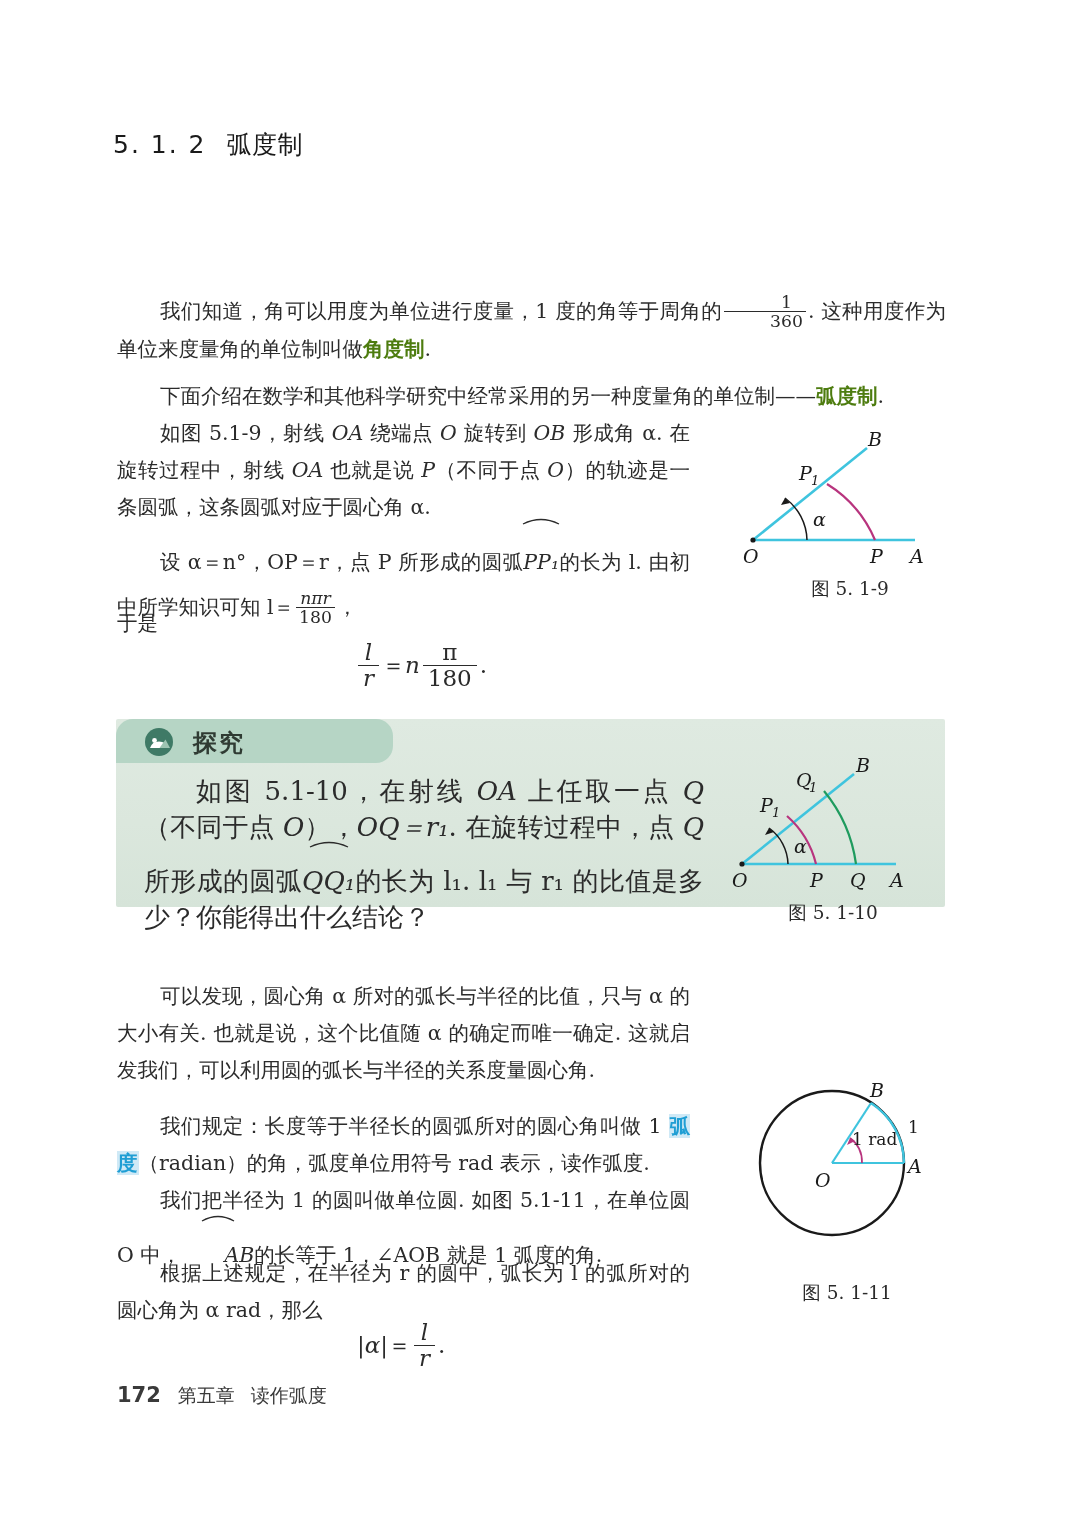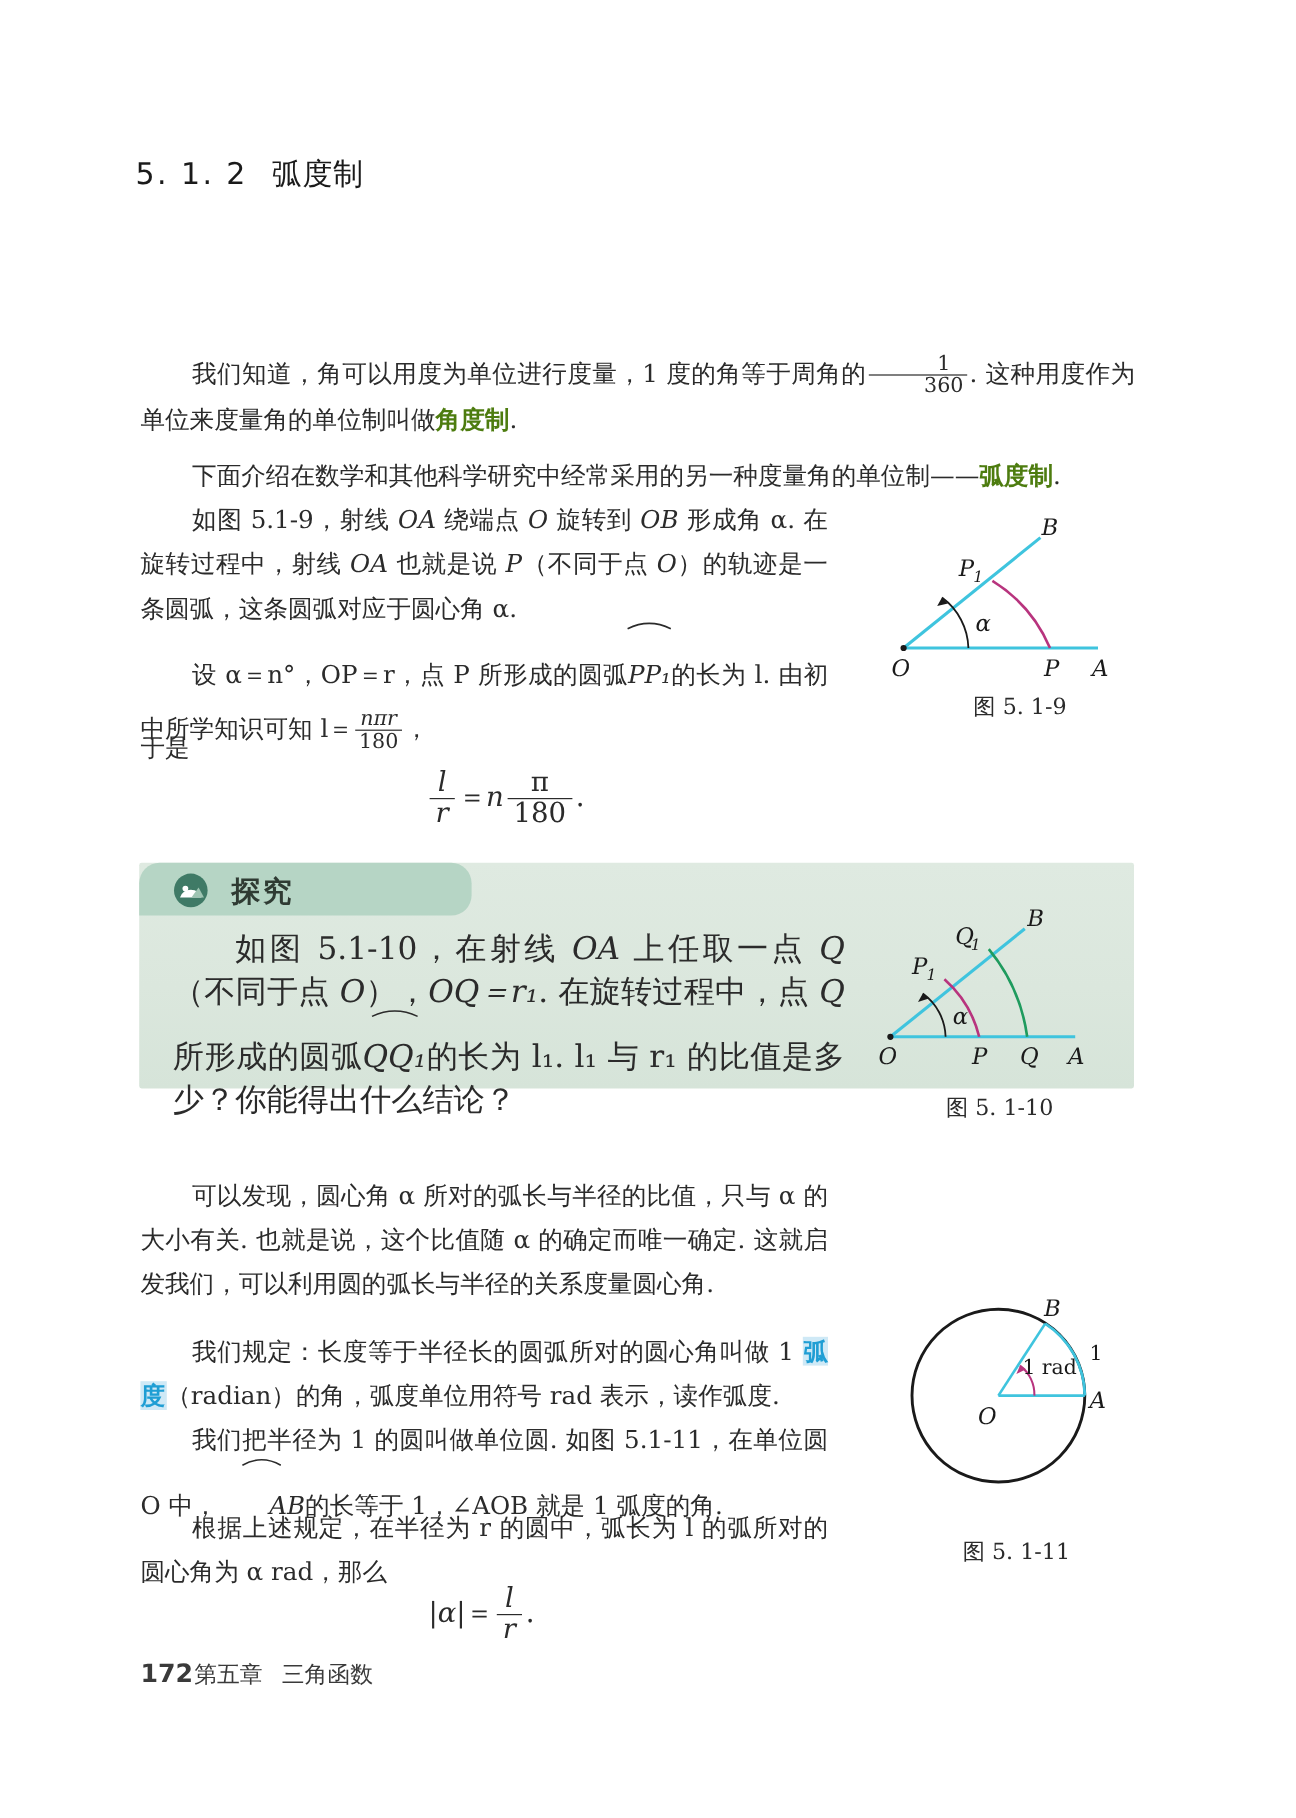--- a/index.html
+++ b/index.html
@@ -167,21 +167,21 @@
   
   .footer {
     position: absolute;
     left: 117px;
     top: 1383px;
     font-family: "DejaVu Sans", "Liberation Sans", sans-serif;
     font-size: 19px;
     color: #3a3a3a;
     white-space: nowrap;
   }
-  .footer .pageno { font-weight: bold; font-size: 21px; margin-right: 1px; }
+  .footer .pageno { font-weight: bold; font-size: 21px; margin-right: 17px; }
   .footer .chap { margin-right: 16px; }
 
   .mathlbl {
     font-family: "DejaVu Serif", "Liberation Serif", serif;
     font-style: italic;
     font-size: 19px;
     fill: #1a1a1a;
   }
   .mathlbl-up {
     font-family: "DejaVu Serif", "Liberation Serif", serif;
@@ -288,21 +288,21 @@
         <text x="162" y="133" class="mathlbl">A</text>
         <text x="128" y="18" class="mathlbl">B</text>
         <text x="82" y="133" class="mathlbl">P</text>
         <text x="122" y="133" class="mathlbl">Q</text>
         <text x="32" y="58" class="mathlbl">P</text>
         <text x="44" y="63" class="sublbl">1</text>
         <text x="68" y="33" class="mathlbl">Q</text>
         <text x="81" y="38" class="sublbl">1</text>
         <text x="66" y="99" class="mathlbl">α</text>
       </svg>
-      <div class="figcaption" style="margin-top:12px;">图 5. 1-10</div>
+      <div class="figcaption" style="margin-top:2px;">图 5. 1-10</div>
     </div>
   </div>
 
   <div class="body-col p-indent" style="left:117px; top:978px; width:573px;">可以发现，圆心角 α 所对的弧长与半径的比值，只与 α 的大小有关. 也就是说，这个比值随 α 的确定而唯一确定. 这就启发我们，可以利用圆的弧长与半径的关系度量圆心角.</div>
 
   <div class="body-col p-indent" style="left:117px; top:1108px; width:573px;">
     <span>我们规定：长度等于半径长的圆弧所对的圆心角叫做 1 </span><span class="hl-box">弧度</span><span>（radian）的角，弧度单位用符号 rad 表示，读作弧度.</span>
   </div>
 
   <div class="body-col p-indent" style="left:117px; top:1182px; width:573px;">
@@ -334,16 +334,16 @@
       <text x="85" y="112" class="mathlbl">O</text>
       <text x="178" y="98" class="mathlbl">A</text>
       <text x="140" y="22" class="mathlbl">B</text>
       <text x="178" y="58" class="mathlbl-up">1</text>
       <text x="122" y="70" class="mathlbl-up">1 rad</text>
     </svg>
     <div class="figcaption" style="margin-top:26px; margin-left:-6px;">图 5. 1-11</div>
   </div>
 
   <div class="footer">
-    <span class="pageno">172</span><span class="chap">第五章</span><span>三角函数</span>
+    <span class="pageno">172</span><span class="chap">第五章</span><span>读作弧度</span>
   </div>
 
 </div>
 
 </body></html>

